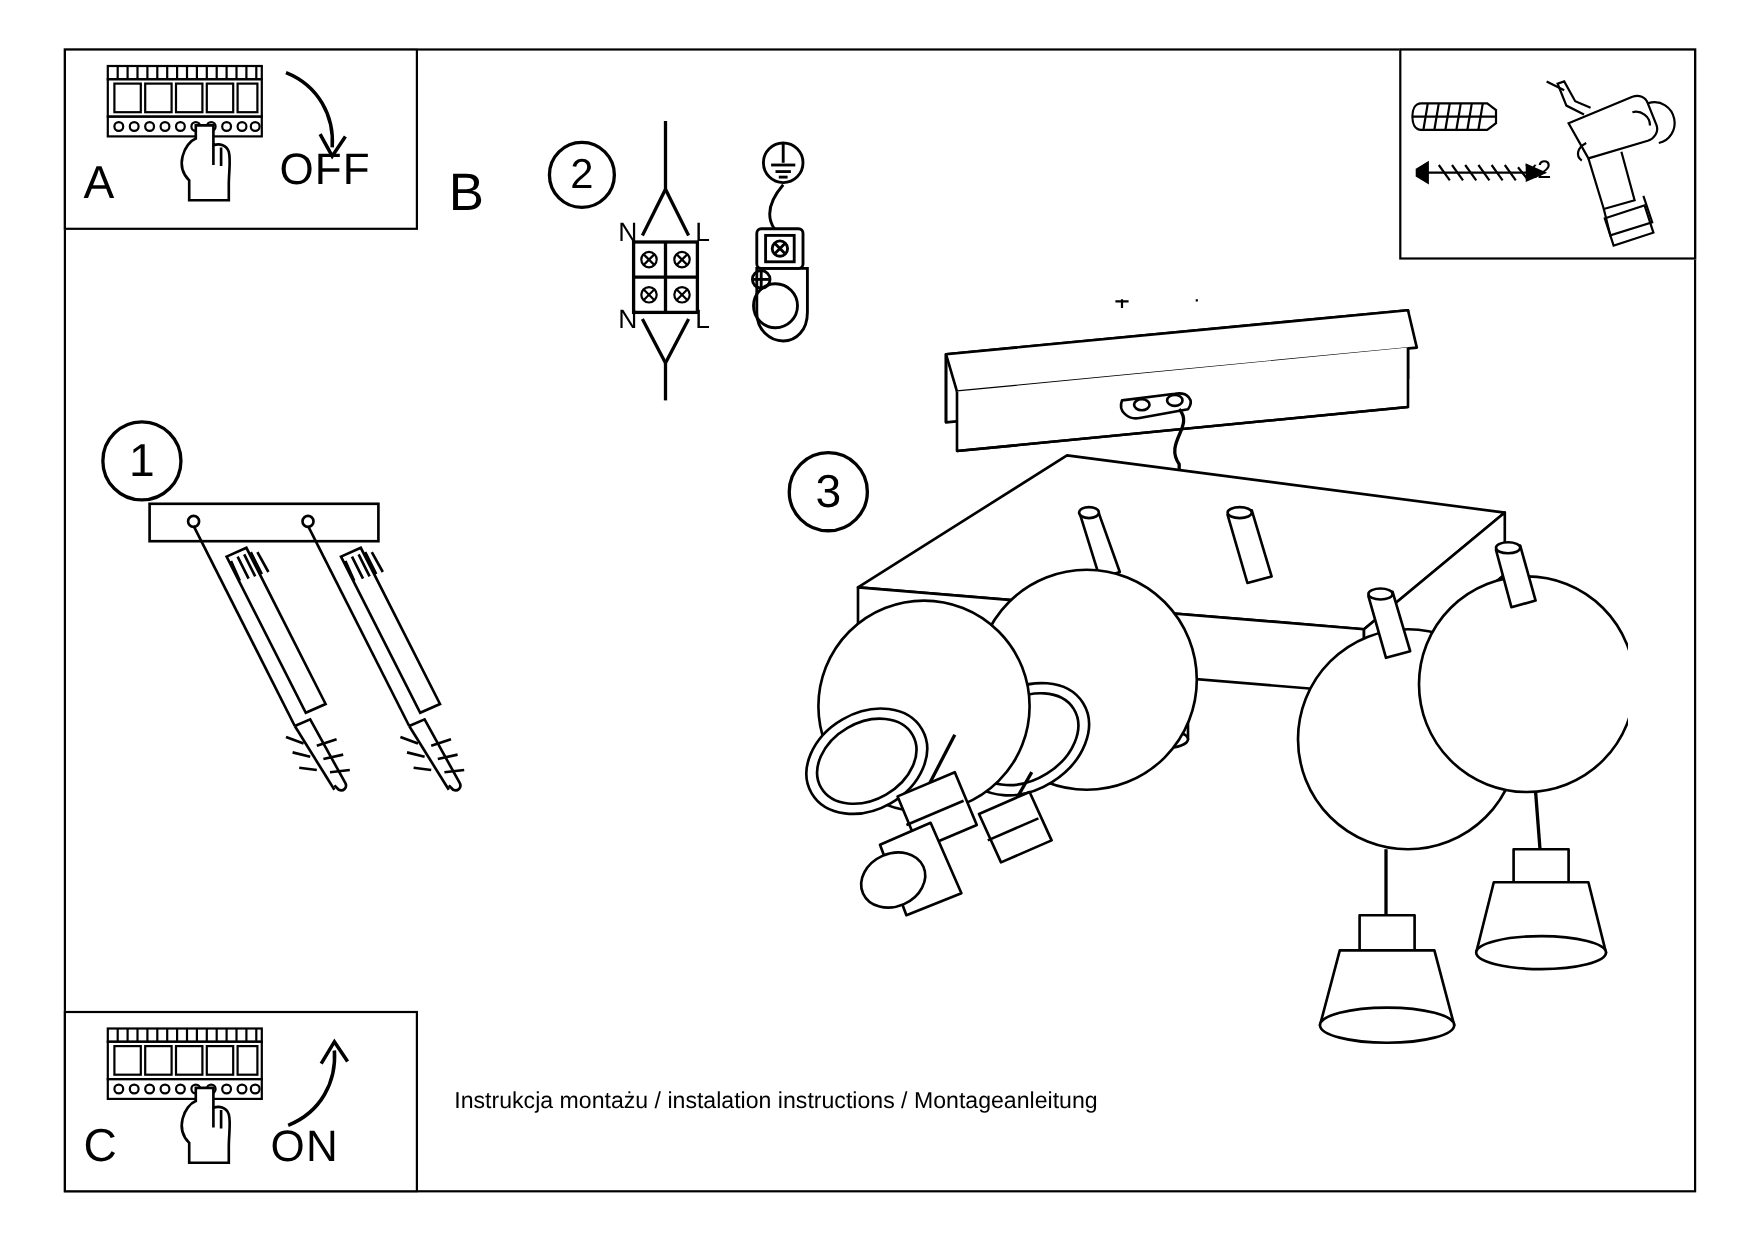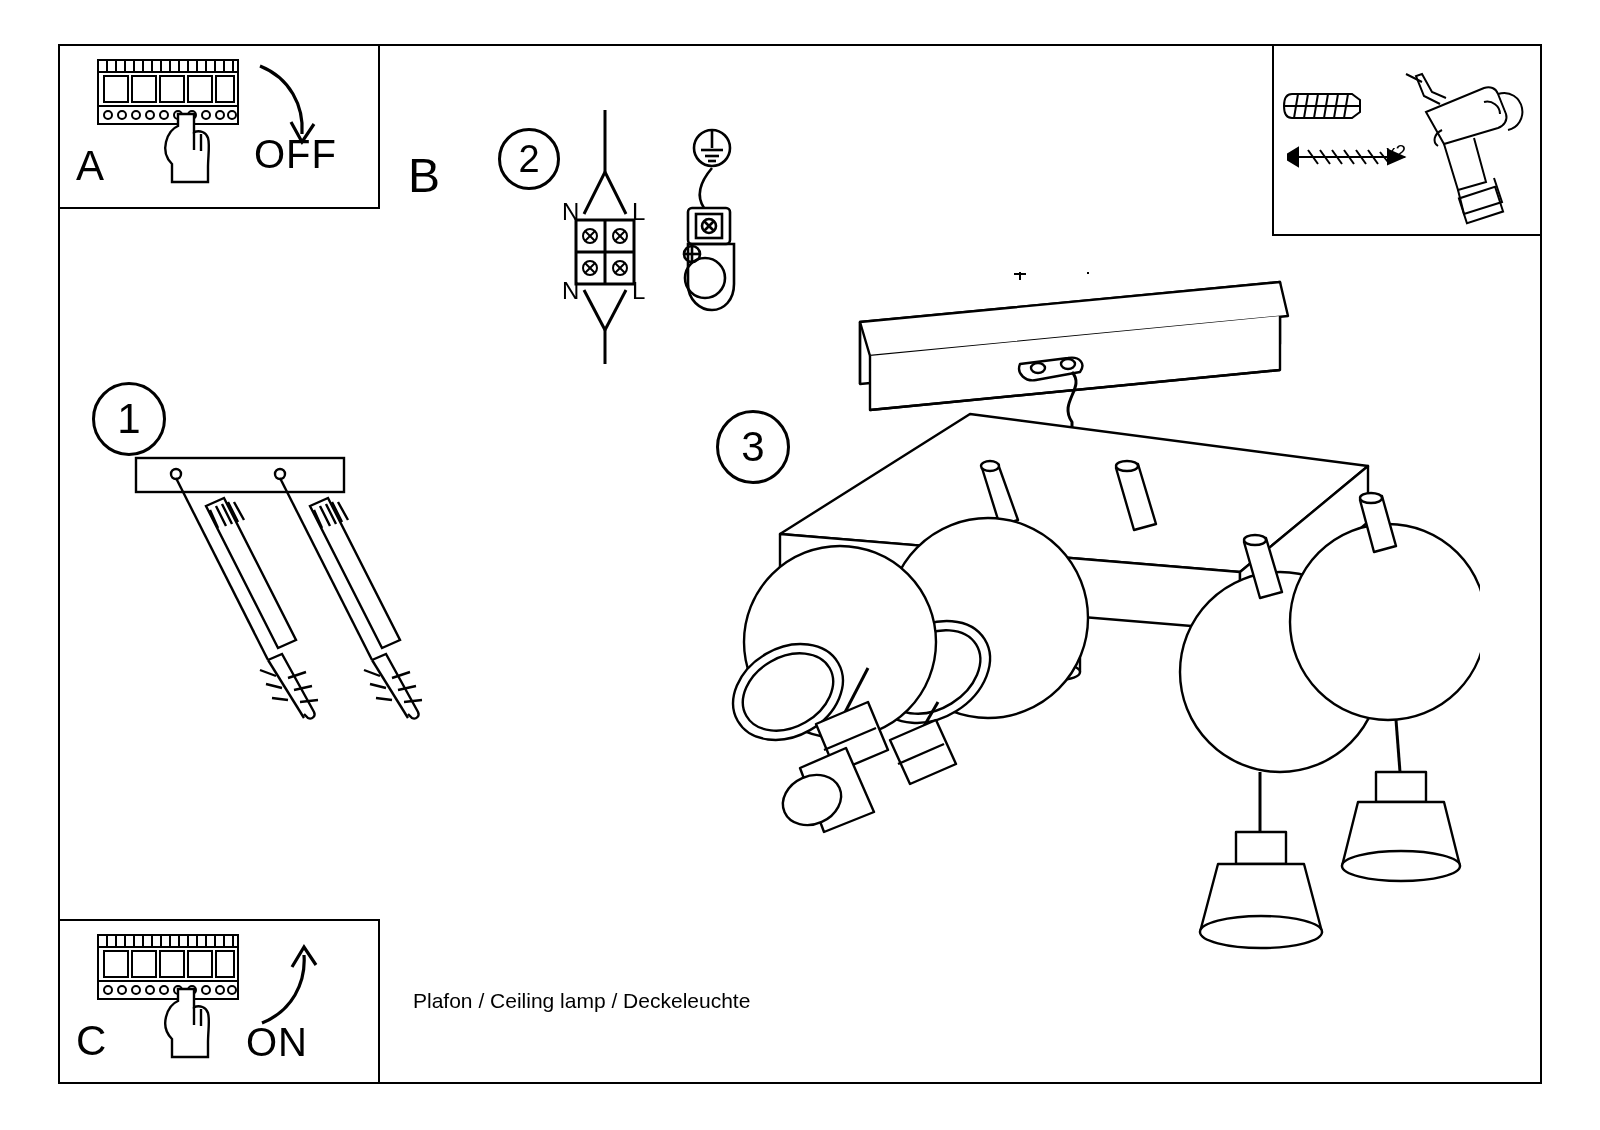--- a/index.html
+++ b/index.html
@@ -64,21 +64,21 @@
   .caption {
     position: absolute;
     left: 413px;
     top: 985px;
     font-size: 21px;
     line-height: 31px;
     white-space: nowrap;
   }
   .xtwo {
     position: absolute;
-    font-size: 19px;
+    font-size: 23px;
   }
   svg { display: block; }
   .abs { position: absolute; }
 </style>
 </head>
 <body>
 
 <div id="sheet">
 
   <div class="frame"></div>
@@ -388,16 +388,16 @@
         <ellipse cx="651" cy="226" rx="11" ry="5"></ellipse>
         <path d="M676 448 L680 500" fill="none" stroke-width="3"></path>
         <path d="M656 500 L706 500 L706 530 L656 530 Z"></path>
         <path d="M638 530 L724 530 L740 594 L622 594 Z"></path>
         <ellipse cx="681" cy="594" rx="59" ry="15"></ellipse>
       </g>
     </svg>
   </div>
 
   <div class="caption">
-    <div>Plafon / Ceiling lamp / Deckeleuchte</div>
+    <div>Instrukcja montażu / instalation instructions / Montageanleitung</div>
   </div>
 
 </div>
 
 </body></html>

